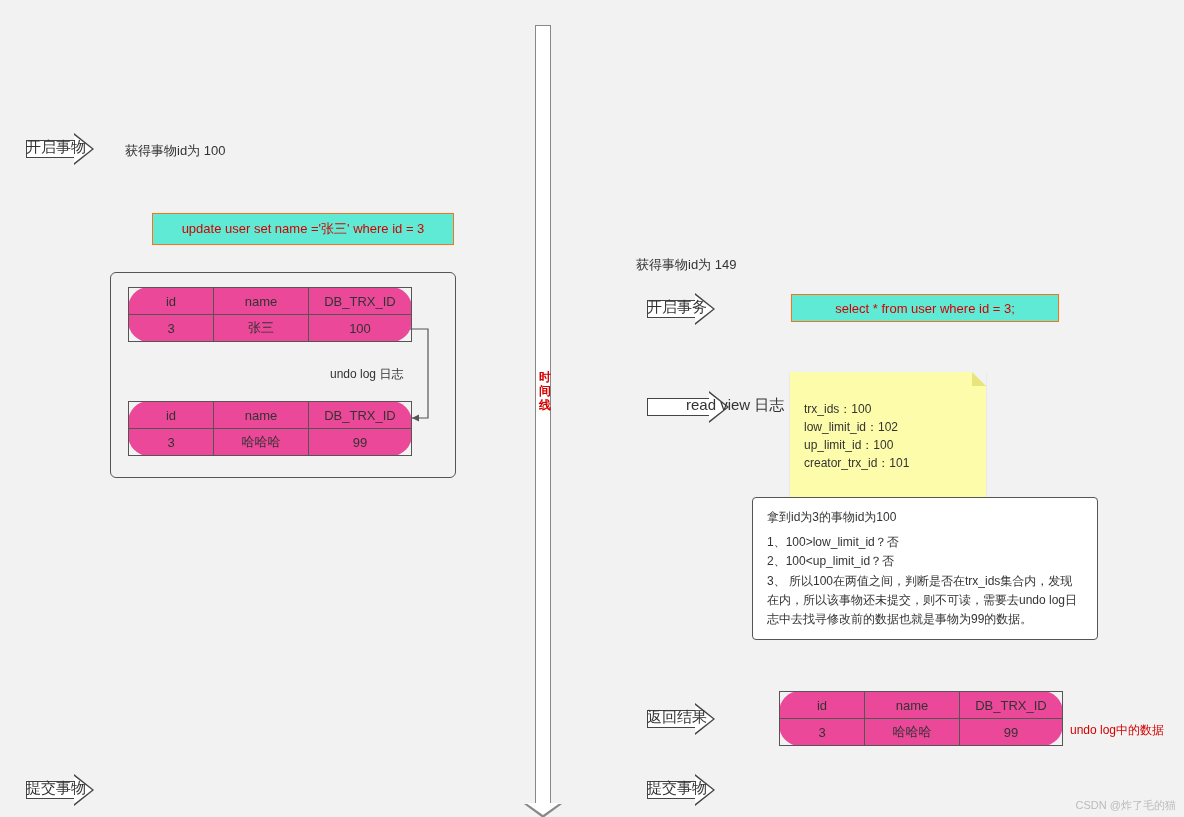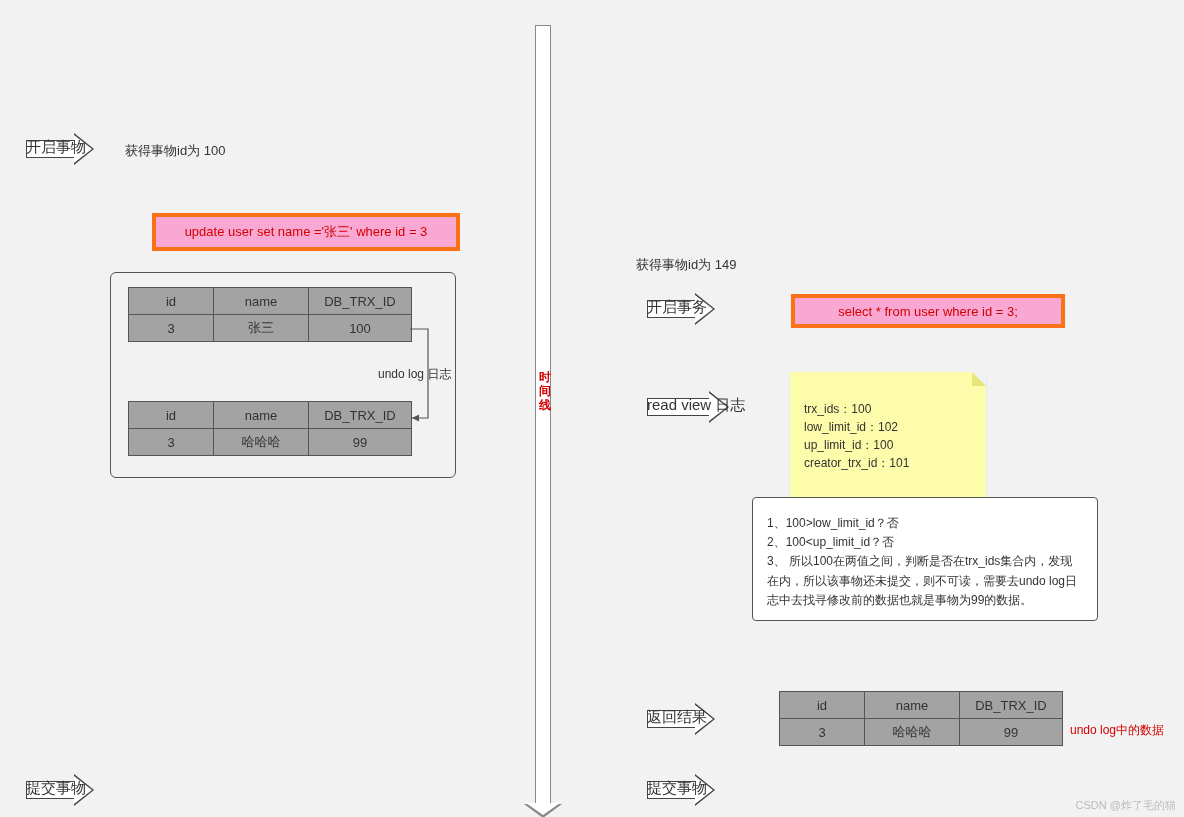--- a/index.html
+++ b/index.html
@@ -109,42 +109,43 @@
     white-space: nowrap;
   }
 
   .plain-text {
     position: absolute;
     font-size: 13px;
   }
 
   .sql-box {
     position: absolute;
-    background: #f9a8d4;
-    border: 4px solid #f97316;
+    background: #5eead4;
+    border: 1px solid #f97316;
     text-align: center;
     color: #d40000;
     font-size: 13px;
     display: flex;
     align-items: center;
     justify-content: center;
   }
 
   .data-group {
     position: absolute;
     border: 1px solid #555;
     background: transparent;
     border-radius: 6px;
   }
 
   table.data {
     position: absolute;
     border-collapse: collapse;
-    background: #a3a3a3;
+    background: #ec4899;
     font-size: 13px;
+    border-radius: 21px;
   }
   table.data th, table.data td {
     border: 1px solid #555;
     text-align: center;
     padding: 0;
     height: 26px;
     font-weight: normal;
   }
   table.data .c1 { width: 84px; }
   table.data .c2 { width: 94px; text-align: center; }
@@ -234,21 +235,21 @@
       <th class="c3">DB_TRX_ID</th>
     </tr>
     <tr>
       <td class="c1">3</td>
       <td class="c2">张三</td>
       <td class="c3">100</td>
     </tr>
   </tbody>
     </table>
 
-  <div class="undo-label" style="left:330px; top:366px;margin-left:48px;">undo log 日志</div>
+  <div class="undo-label" style="left:330px; top:366px;">undo log 日志</div>
 
   <svg class="connector" style="left:128px; top:287px;" width="320" height="180">
     <defs>
       <marker id="ah" markerWidth="8" markerHeight="8" refX="6" refY="3" orient="auto">
         <path d="M0,0 L6,3 L0,6 Z" fill="#555"></path>
       </marker>
     </defs>
     <path d="M282,42 L300,42 L300,131 L284,131" fill="none" stroke="#555" stroke-width="1.2" marker-end="url(#ah)"></path>
   </svg>
 
@@ -281,32 +282,33 @@
     <div class="lbl">开启事务</div>
   </div>
 
   <div class="sql-box" style="left:791px; top:294px; width:266px; height:26px;">
     <span>select * from user where id = 3;</span>
   </div>
 
   <div class="block-arrow" style="left:647px; top:391px; width:88px;">
     <div class="body" style="width:62px;"></div>
       <div class="head" style="left:62px;"></div>
-    <div class="lbl" style="width:66px;">read view 日志</div>
+    <div class="lbl" style="width:66px;padding-left:39px;">read view 日志</div>
   </div>
 
   <div class="sticky" style="left:790px; top:372px; width:168px;">
     <div class="corner"></div>
     <div>trx_ids：100</div>
     <div>low_limit_id：102</div>
     <div>up_limit_id：100</div>
     <div>creator_trx_id：101</div>
   </div>
 
   <div class="analysis-box" style="left:752px; top:497px; width:316px;">
+    <div>拿到id为3的事物id为100</div>
     <div style="height:6px;"></div>
     <div>1、100&gt;low_limit_id？否</div>
     <div>2、100&lt;up_limit_id？否</div>
     <div>3、 所以100在两值之间，判断是否在trx_ids集合内，发现在内，所以该事物还未提交，则不可读，需要去undo log日志中去找寻修改前的数据也就是事物为99的数据。</div>
   </div>
 
   <div class="block-arrow" style="left:647px; top:703px;">
     <div class="body"></div>
       <div class="head"></div>
     <div class="lbl">返回结果</div>

